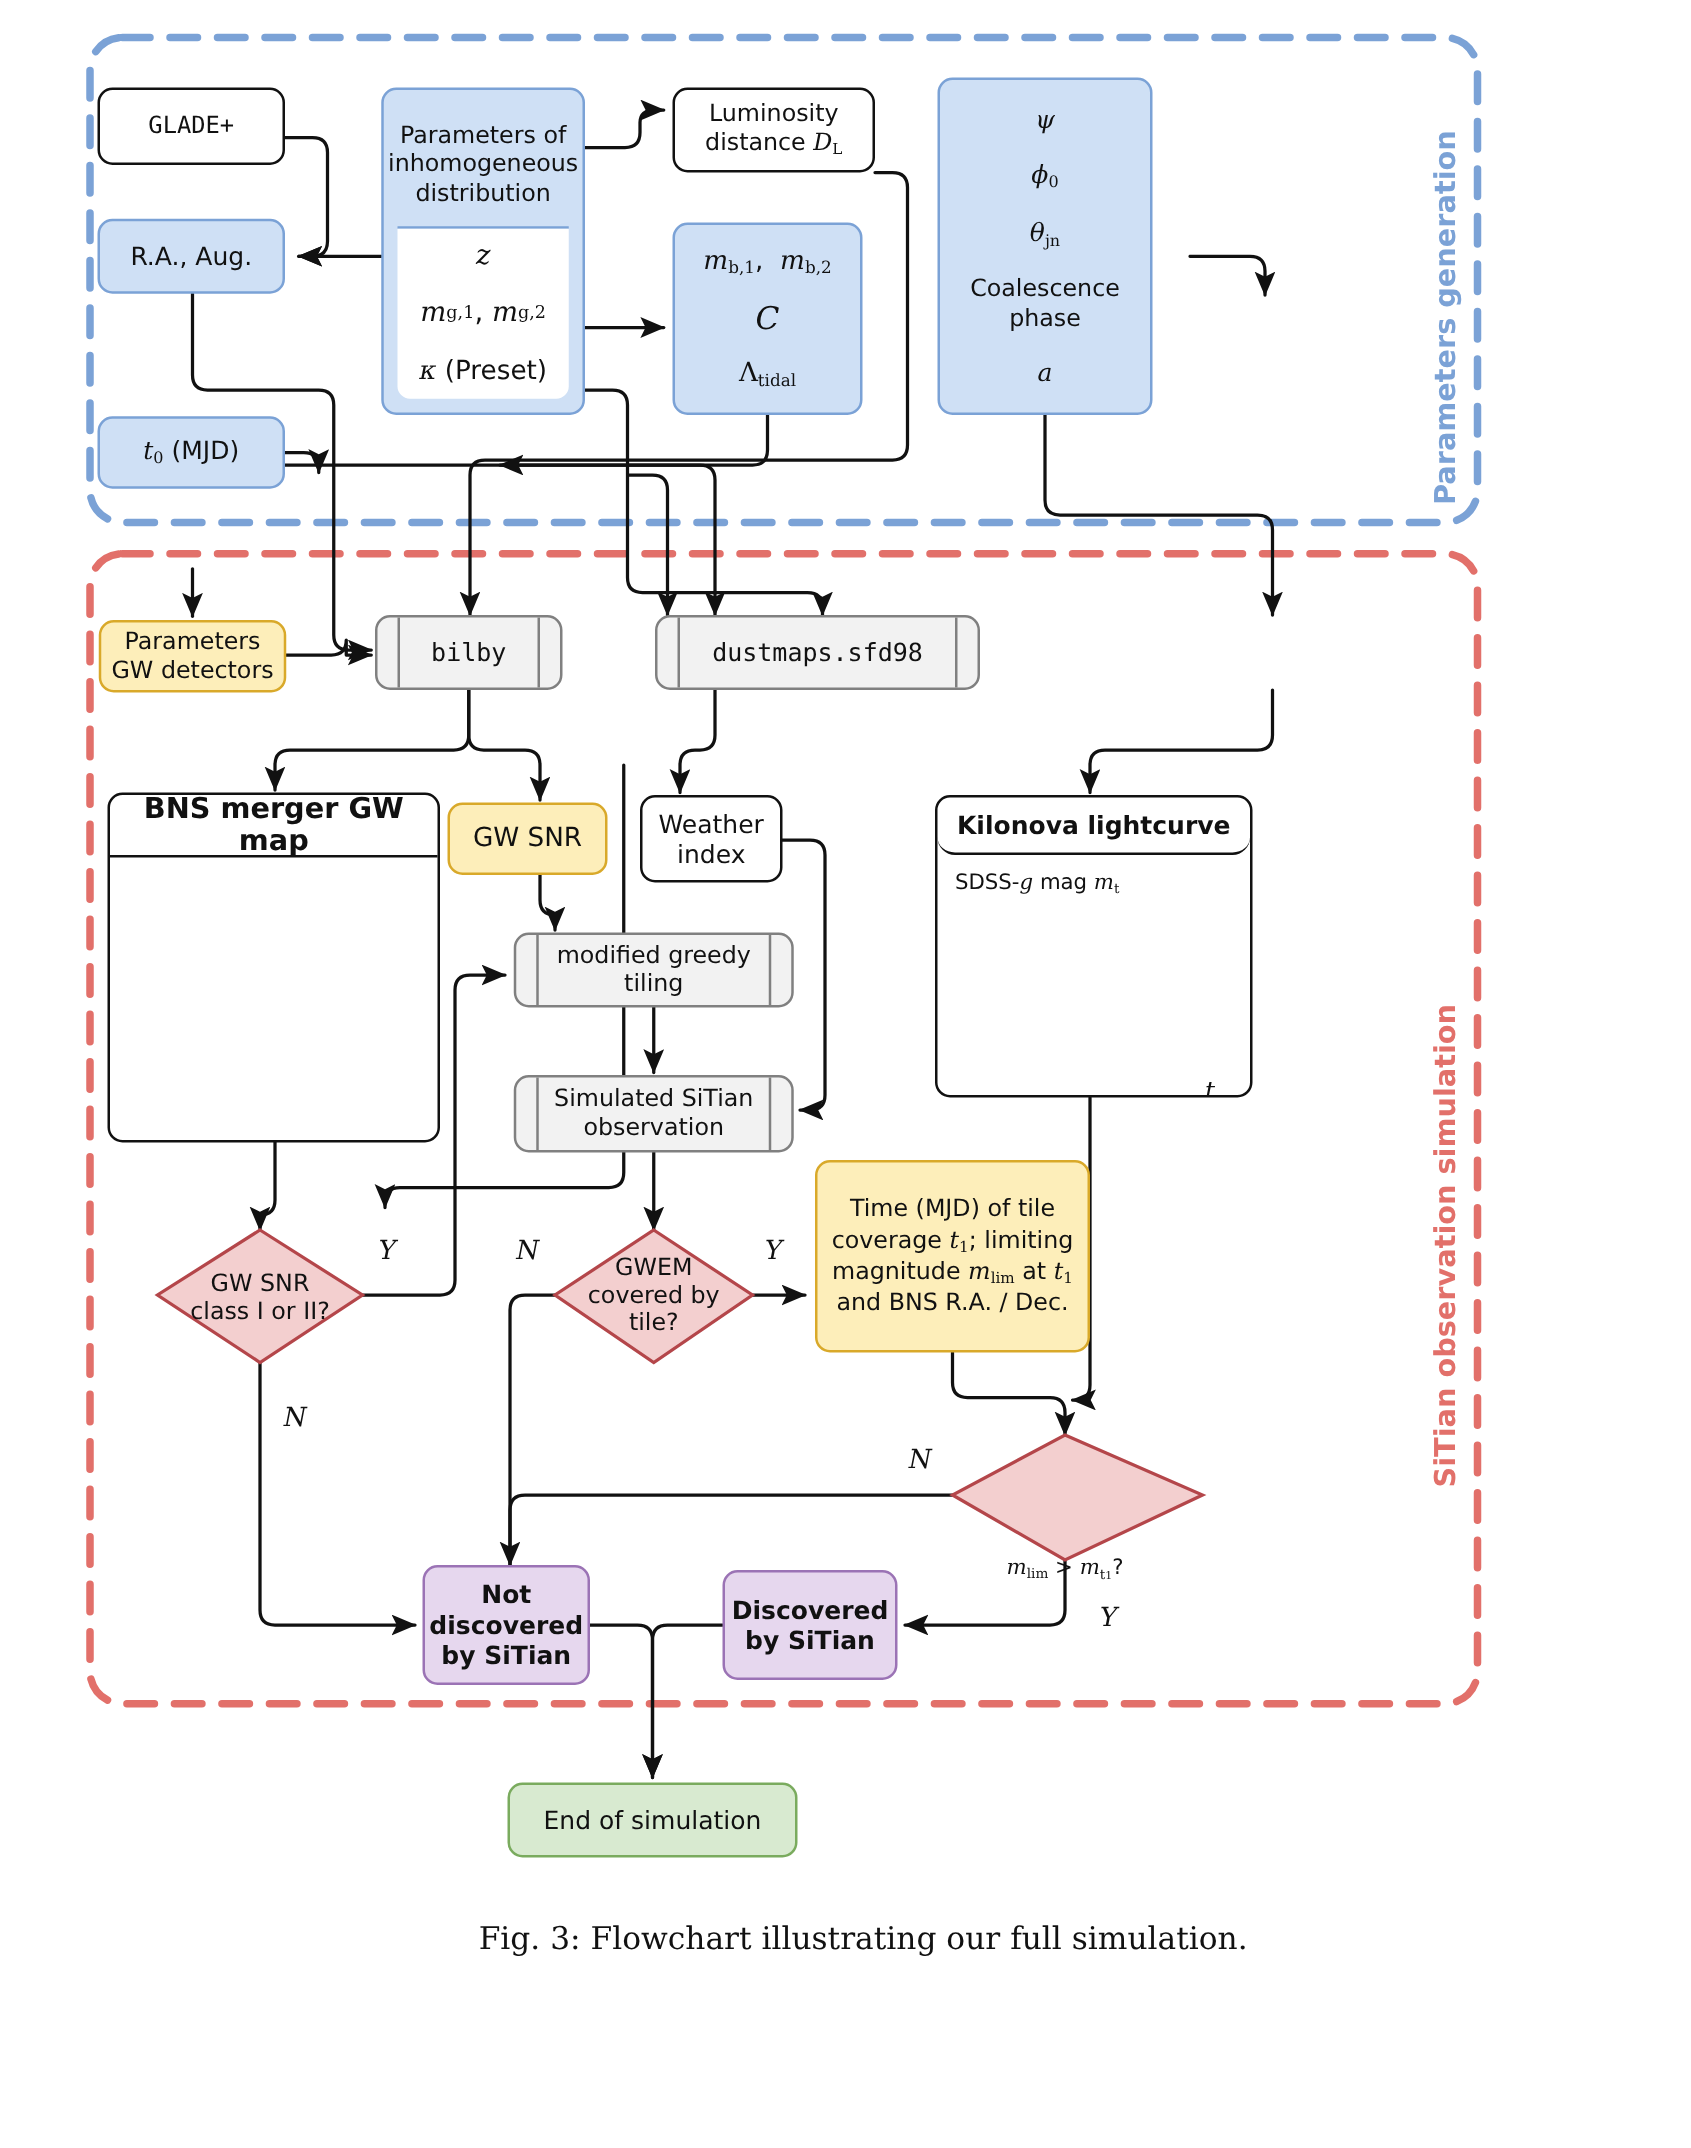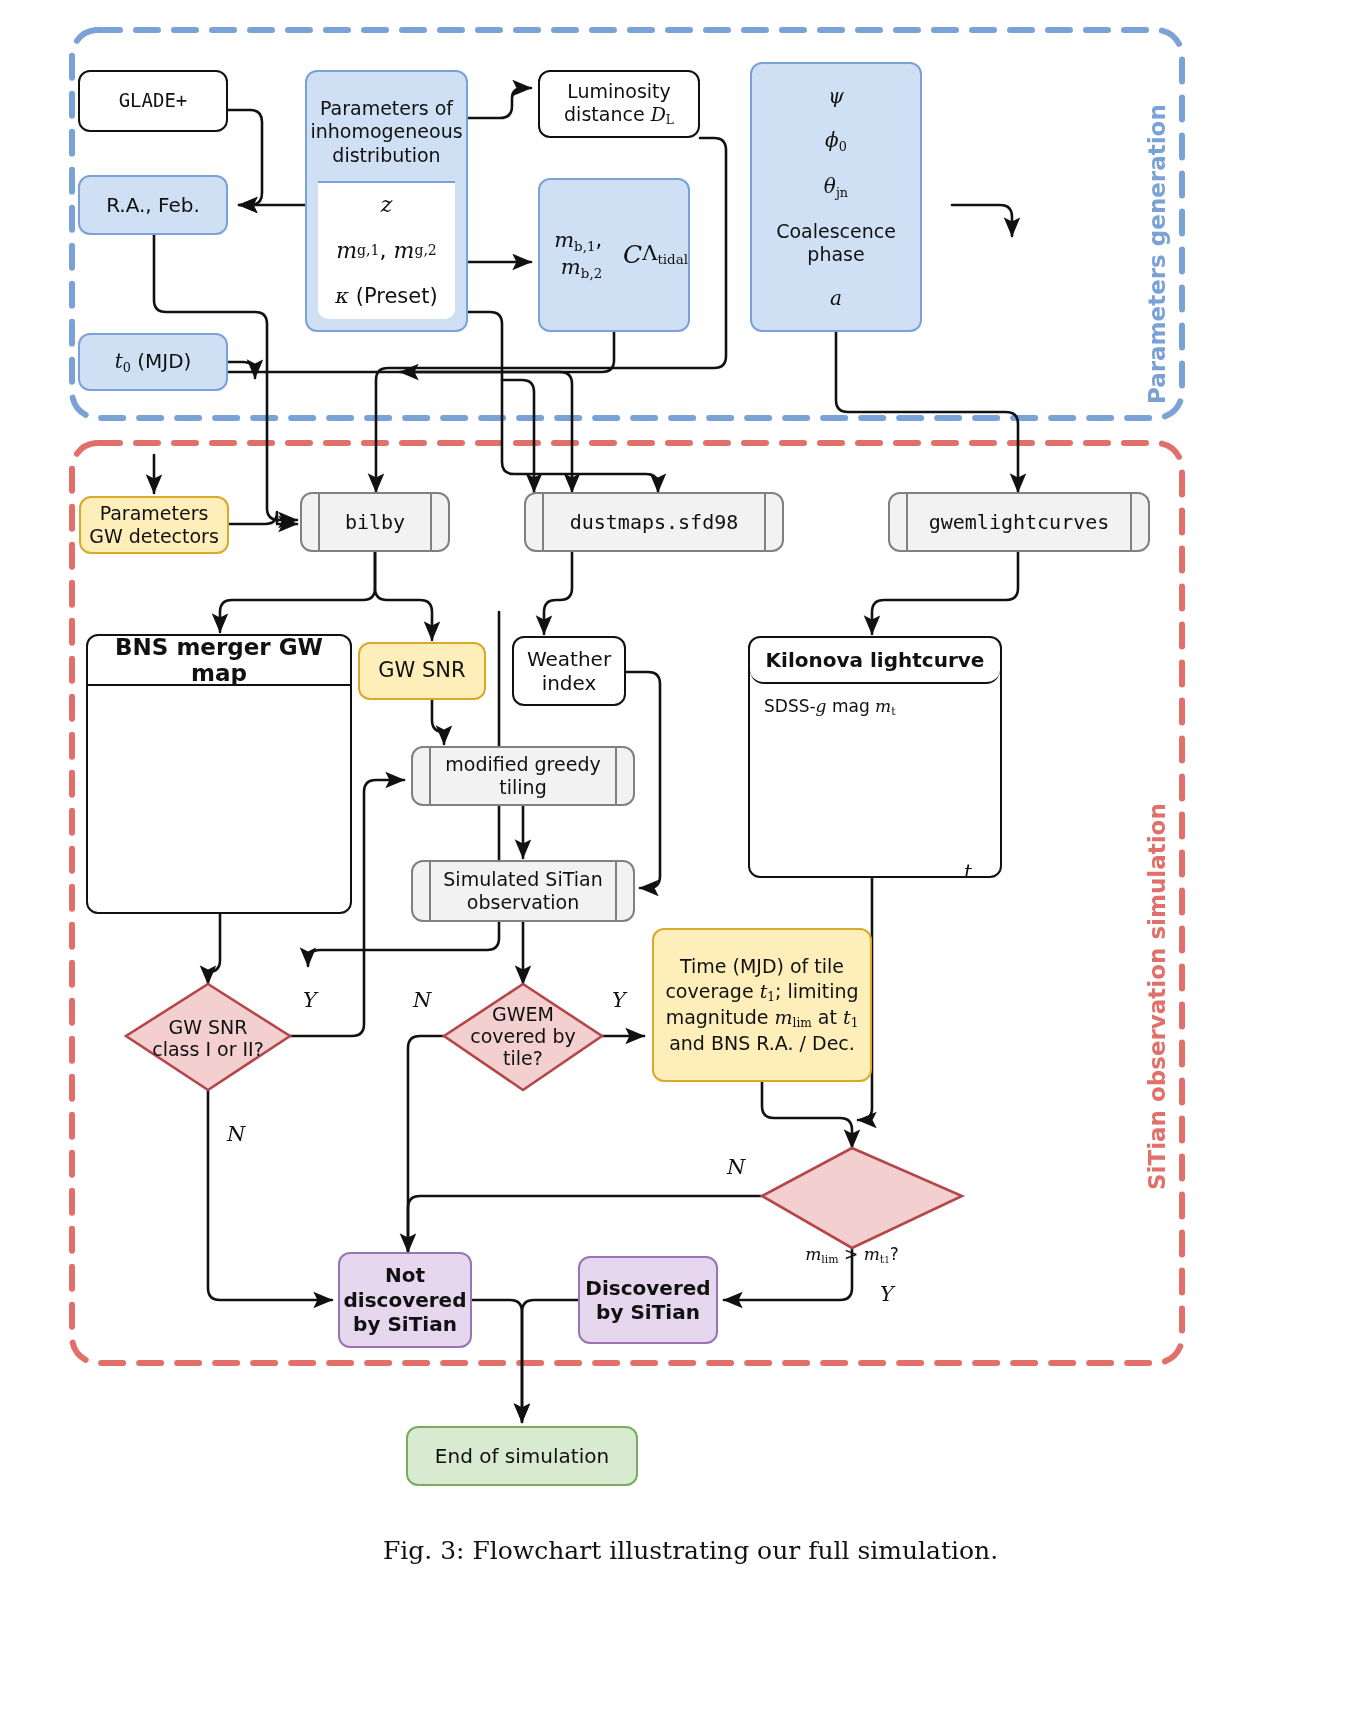--- a/index.html
+++ b/index.html
@@ -176,21 +176,21 @@
   </svg>
 
   <div class="zone-lbl" style="left:1144px;top:404px;transform:rotate(-90deg);font-size:23px;color:#7ba2d6;">Parameters generation</div>
   <div class="zone-lbl" style="left:1144px;top:1190px;transform:rotate(-90deg);font-size:23px;color:#e2706a;">SiTian observation simulation</div>
 
   <div class="node nd-white" style="left:78px;top:70px;width:150px;height:62px;font-size:19px;">
     <span class="mono">GLADE+</span>
   </div>
 
   <div class="node nd-blue" style="left:78px;top:175px;width:150px;height:60px;font-size:20px;">
-    <span>R.A., Feb.</span>
+    <span>R.A., Aug.</span>
   </div>
 
   <div class="node nd-blue" style="left:78px;top:333px;width:150px;height:58px;font-size:20px;">
     <span>
       <i class="ser">t</i><span class="sub ser">0</span>&nbsp;(MJD)</span>
   </div>
 
   <div class="node nd-blue" style="left:305px;top:70px;width:163px;height:262px;padding:11px;flex-direction:column;
               overflow:hidden;">
     <div class="split-top" style="width:100%;height:100px;font-size:19px;padding:0 8px;box-sizing:border-box;">
@@ -209,21 +209,21 @@
       </div>
       <div class="split-row" style="font-size:21px;"><span class="ser it">κ</span>&nbsp;(Preset)</div>
     </div>
   </div>
 
   <div class="node nd-white" style="left:538px;top:70px;width:162px;height:68px;font-size:19px;padding:0 16px;">
     <span>
       Luminosity distance <i class="ser">D</i><span class="sub ser">L</span></span>
   </div>
 
-  <div class="node nd-blue" style="left:538px;top:178px;width:152px;height:154px;flex-direction:row;
+  <div class="node nd-blue" style="left:538px;top:178px;width:152px;height:154px;flex-direction:column;
               justify-content:space-evenly;font-size:21px;">
     <div>
       <span class="ser it">m</span><span class="sub ser">b,1</span>,&nbsp;
       <span class="ser it">m</span><span class="sub ser">b,2</span></div>
     <div style="font-size:25px;">
       <span class="ser it">C</span></div>
     <div>
       <span class="ser">Λ</span><span class="sub ser">tidal</span></div>
   </div>
 
@@ -248,25 +248,20 @@
     <div class="pkg-inner" style="right:16px;"></div>
     <span class="mono">bilby</span>
   </div>
 
   <div class="node nd-pkg" style="left:524px;top:492px;width:260px;height:60px;font-size:20px;">
     <div class="pkg-inner" style="left:16px;"></div>
     <div class="pkg-inner" style="right:16px;"></div>
     <span class="mono">dustmaps.sfd98</span>
   </div>
 
-  <div class="node nd-pkg" style="left:888px;top:492px;width:262px;height:60px;font-size:20px;">
-    <div class="pkg-inner" style="left:16px;"></div>
-    <div class="pkg-inner" style="right:16px;"></div>
-    <span class="mono">gwemlightcurves</span>
-  </div>
 
   <div class="panel" style="left:86px;top:634px;width:266px;height:280px;">
     <div class="panel-title" style="height:48px;font-size:23px;">BNS merger GW map</div>
     <div class="panel-body"></div>
   </div>
 
   <div class="node nd-yellow" style="left:358px;top:642px;width:128px;height:58px;font-size:21px;">
     <span>GW SNR</span>
   </div>
 

